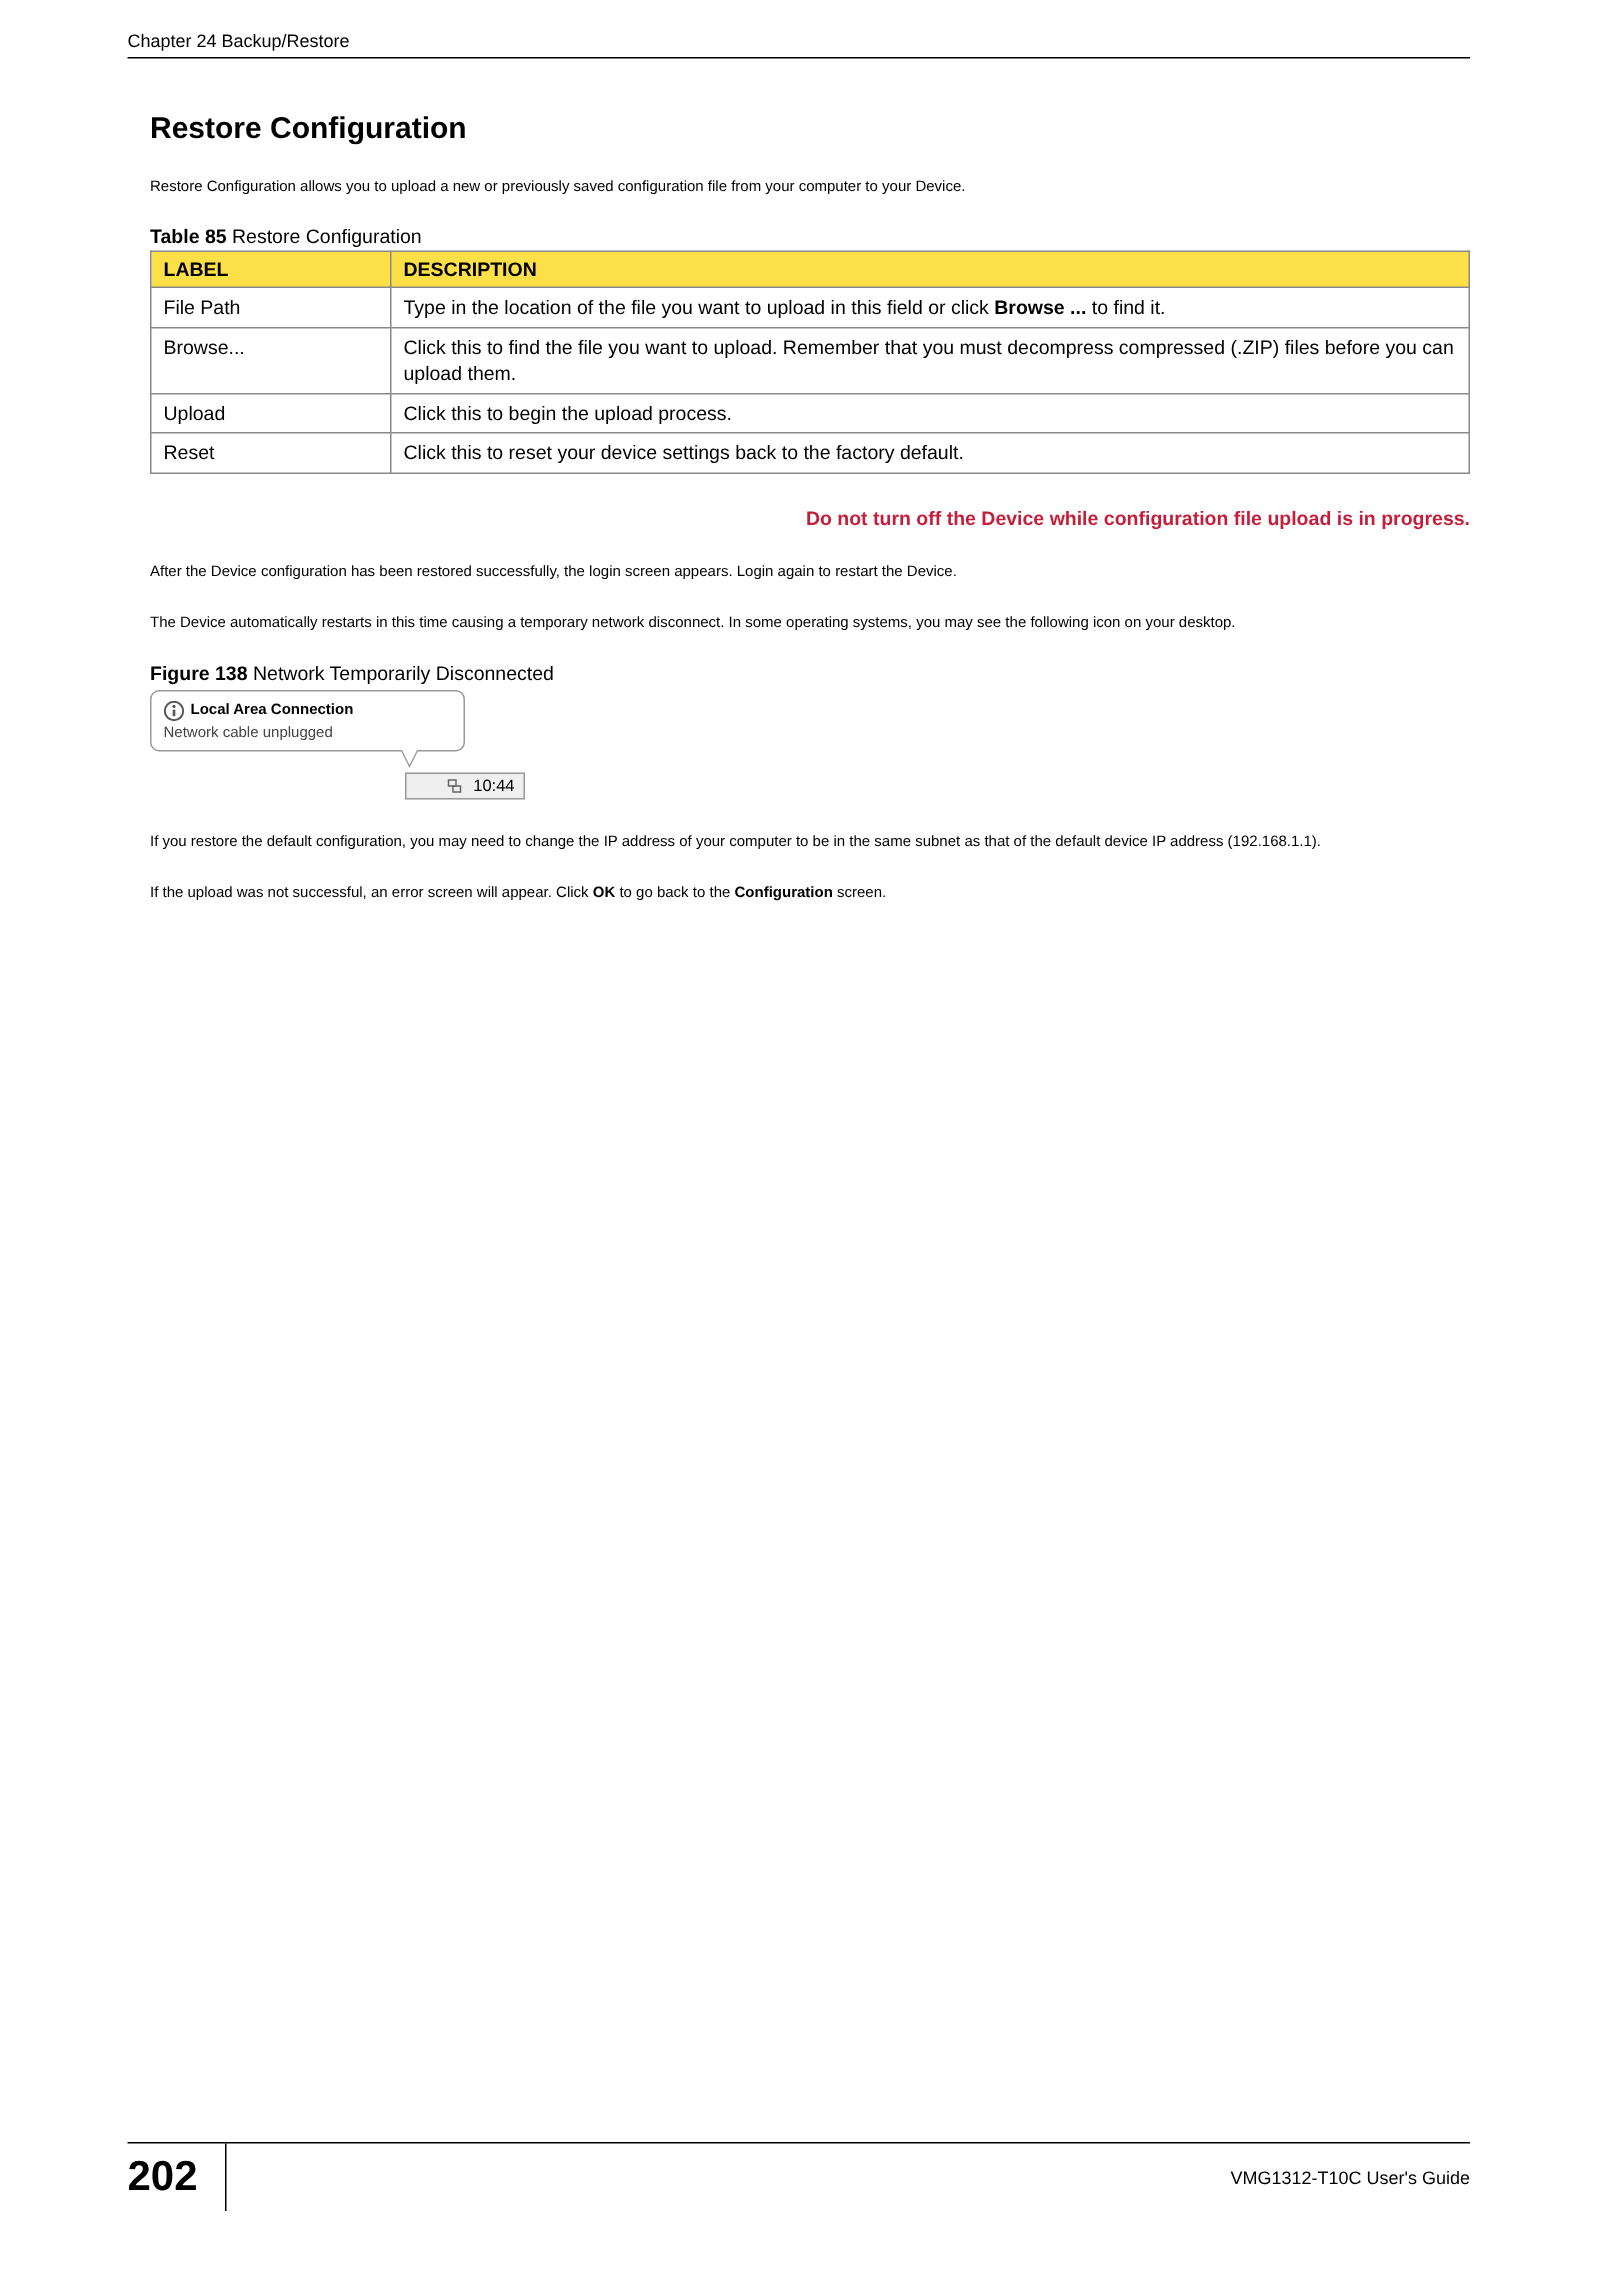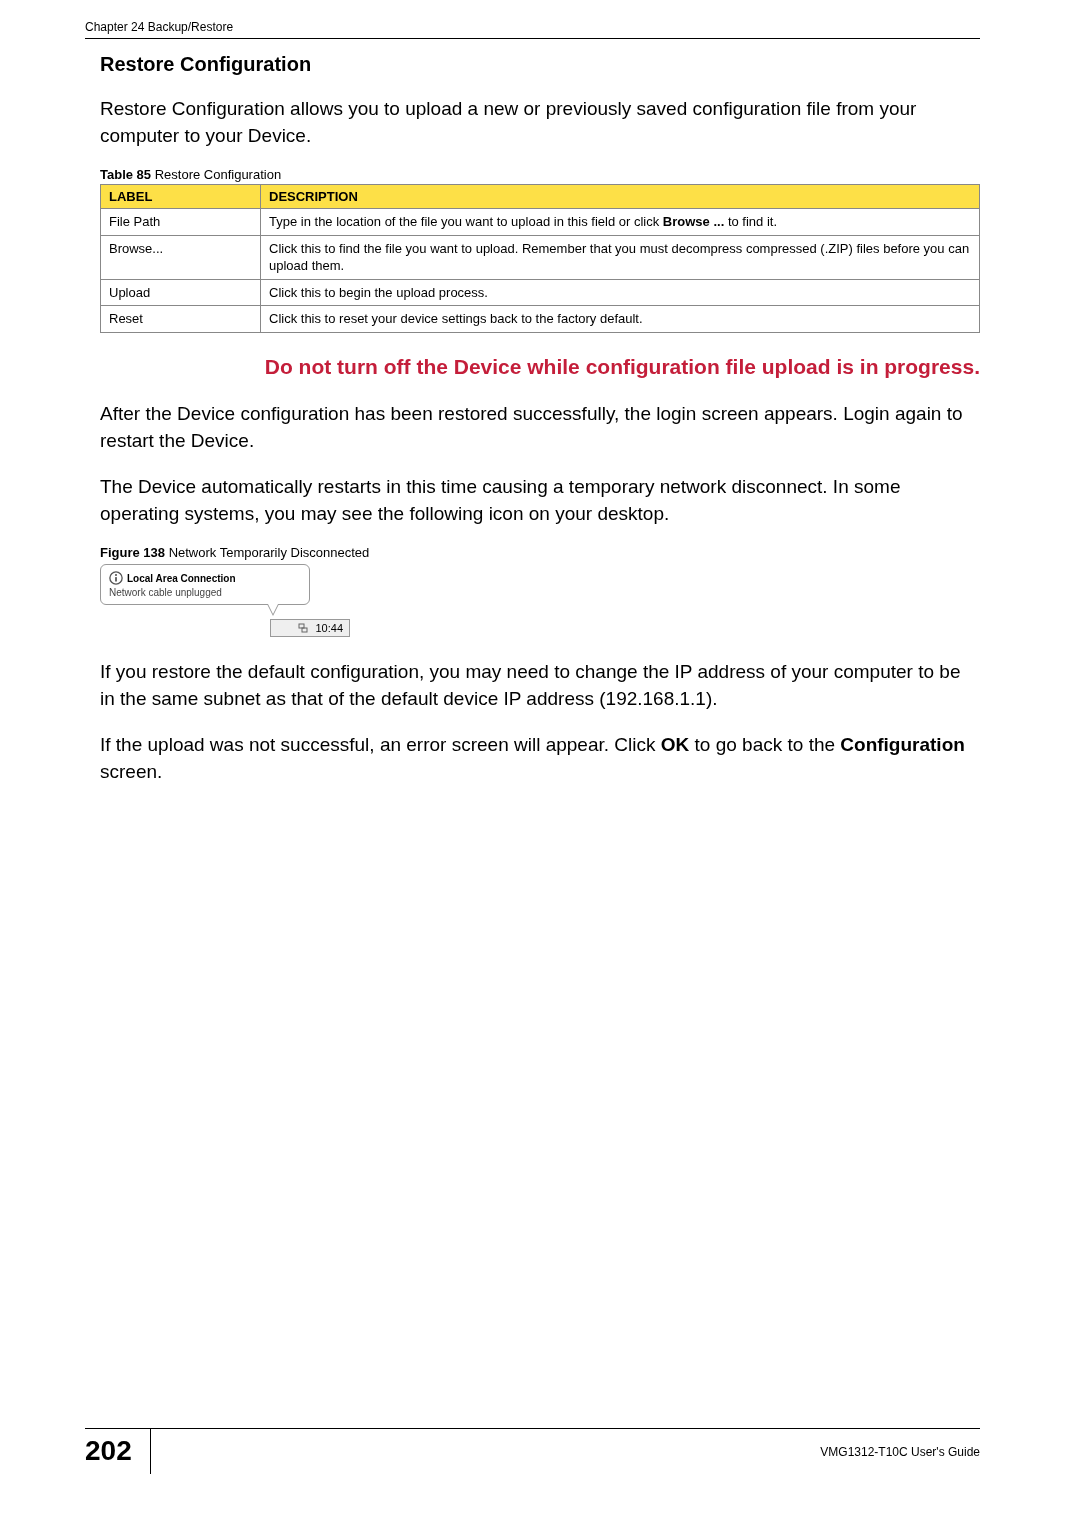--- a/index.html
+++ b/index.html
@@ -16,35 +16,35 @@
       height: 1524px;
       position: relative;
       padding: 20px 85px 0 85px;
     }
     .header-row {
       display: flex;
       justify-content: space-between;
       align-items: center;
       border-bottom: 1px solid #000;
       padding-bottom: 4px;
-      margin-bottom: 14px;
+      margin-bottom: 36px;
     }
     .chapter-header {
       font-size: 12px;
       color: #000;
     }
     .section-title {
       font-size: 20px;
       font-weight: bold;
       font-family: Arial, sans-serif;
       margin-bottom: 20px;
       margin-left: 15px;
     }
     .body-text {
-      font-size: 19px;
+      font-size: 10px;
       line-height: 1.4;
       margin-bottom: 18px;
       margin-left: 15px;
       margin-top: 20px;
     }
     .table-caption {
       font-size: 13px;
       margin-bottom: 2px;
       margin-left: 15px;
     }
@@ -71,21 +71,21 @@
       padding: 4px 8px;
       vertical-align: top;
       line-height: 1.35;
     }
     table.config-table td:first-child {
       width: 160px;
     }
     .warning-text {
       color: #c41e3a;
       font-weight: bold;
-      font-size: 21px;
+      font-size: 13px;
       font-family: Arial, sans-serif;
       text-align: right;
       margin-left: 15px;
       margin-bottom: 22px;
       margin-top: 22px;
     }
     .figure-caption {
       font-size: 13px;
       margin-bottom: 4px;
       margin-left: 15px;

